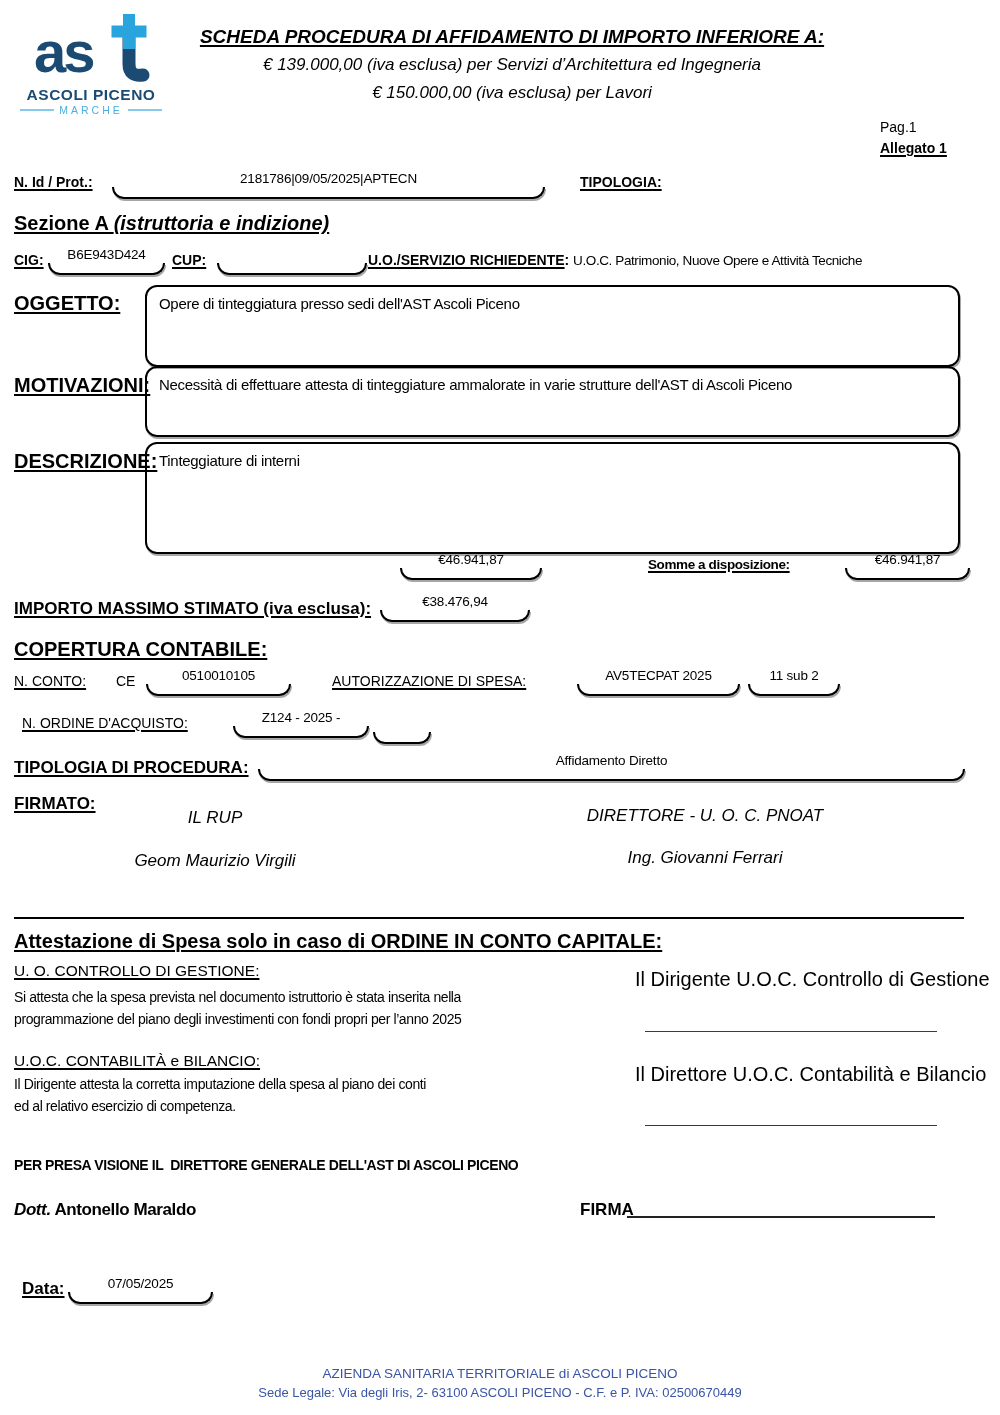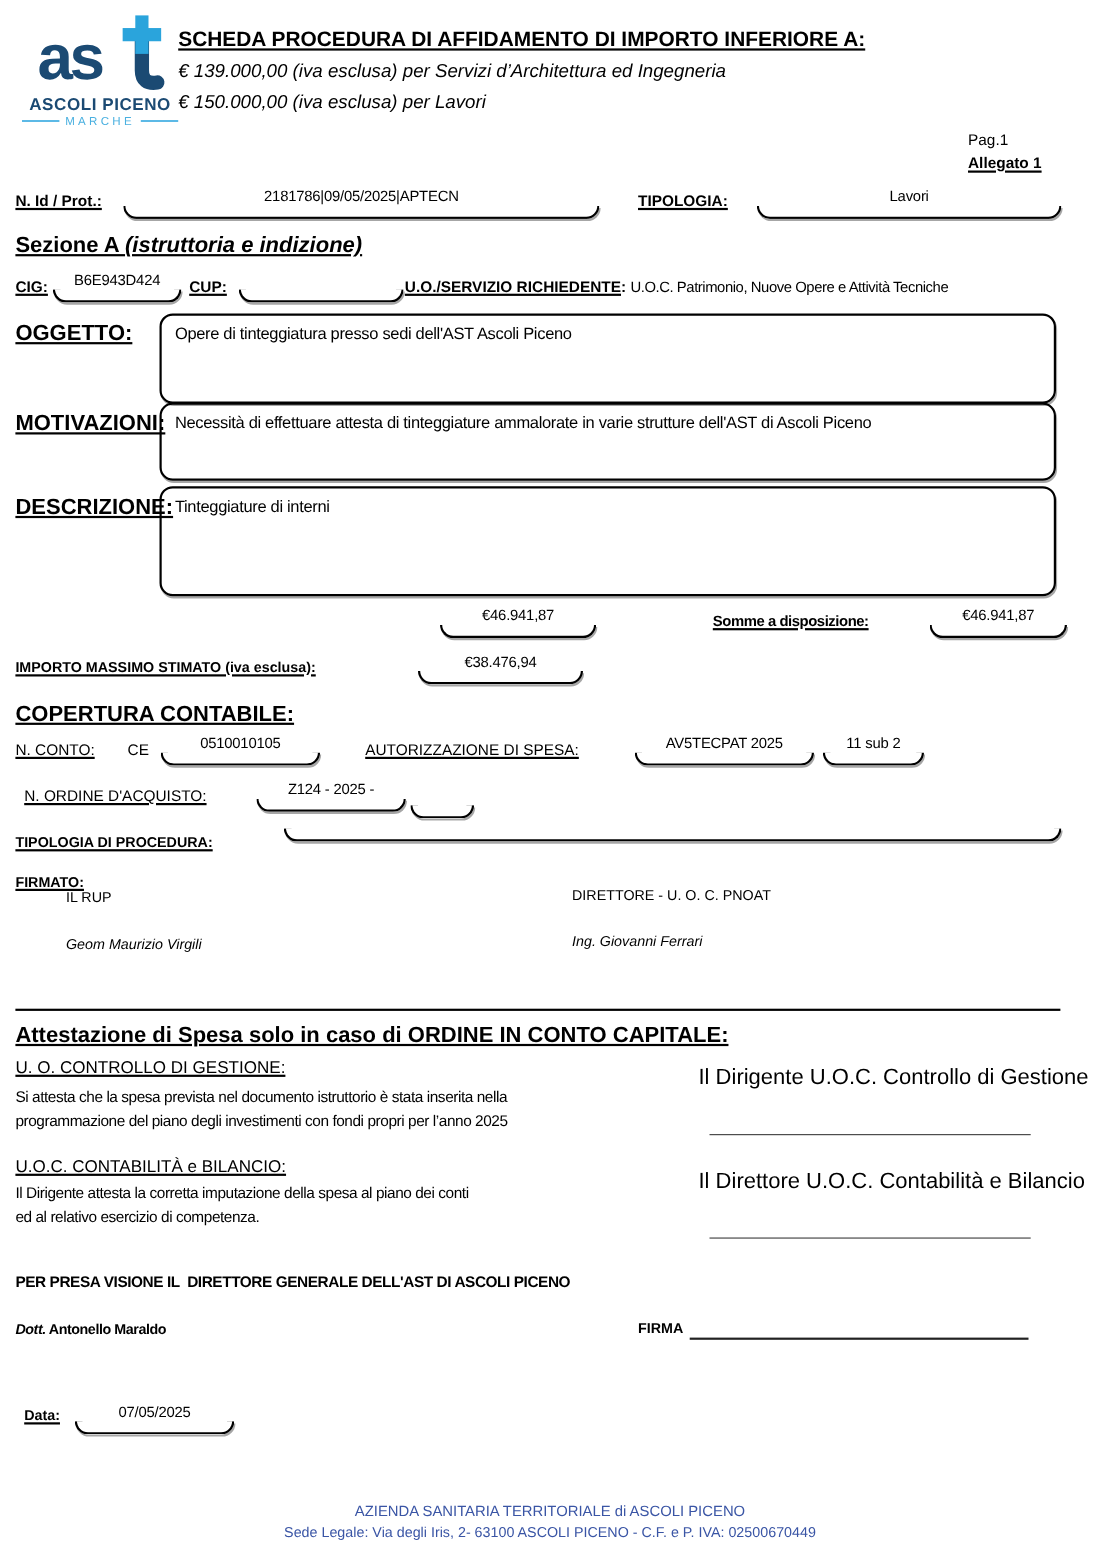--- a/index.html
+++ b/index.html
@@ -4,23 +4,23 @@
 <style>
   html,body{margin:0;padding:0;background:#fff;}
   .page{position:relative;width:1000px;height:1415px;background:#fff;overflow:hidden;
         font-family:"Liberation Sans","DejaVu Sans",sans-serif;color:#000;border-radius:26px;}
   .abs{position:absolute;}
   .b{font-weight:bold;}
   .i{font-style:italic;}
   .u{text-decoration:underline;text-decoration-thickness:1.5px;text-underline-offset:2px;}
   .narrow{letter-spacing:-0.4px;}
   .fs13{font-size:13px;} .fs135{font-size:13.5px;} .fs14{font-size:14px;}
-  .fs145{font-size:13px;} .fs15{font-size:20px;} .fs155{font-size:15.5px;}
+  .fs145{font-size:17px;} .fs15{font-size:20px;} .fs155{font-size:15.5px;}
   .fs17{font-size:17px;} .fs19{font-size:19px;}
-  .center{}
+  .center{text-align:center;font-style:italic;}
   .field{position:absolute;display:flex;flex-direction:column;}
   .field .val{display:block;text-align:center;font-size:13.5px;line-height:16px;min-height:16px;letter-spacing:-0.2px;}
   .field .curve{display:block;height:10px;border:2px solid #000;border-top:none;
                 border-bottom-left-radius:12px;border-bottom-right-radius:12px;
                 box-shadow:1px 2px 0 rgba(0,0,0,0.35);}
   .box{position:absolute;border:2.3px solid #000;border-radius:12px;
        box-shadow:1px 2px 0 rgba(0,0,0,0.35);padding:8px 12px;
        font-size:15px;letter-spacing:-0.3px;box-sizing:border-box;}
   .hr{position:absolute;border-top:2.5px solid #000;}
   .sigline{position:absolute;border-top:1.8px solid #3a3a3a;}
@@ -47,24 +47,20 @@
   <div class="abs center i fs17" style="left:162px;top:83px;width:700px">€ 150.000,00 (iva esclusa) per Lavori</div>
   <div class="abs fs14" style="left:880px;top:119px">Pag.1</div>
   <div class="abs b u fs14" style="left:880px;top:140px">Allegato 1</div>
 
   <span class="abs b u fs14" style="left:14px;top:174px">N. Id / Prot.:</span>
   <div class="field" style="left:112px;top:171px;width:433px">
     <span class="val">2181786|09/05/2025|APTECN</span>
     <span class="curve"></span>
   </div>
   <span class="abs b u fs14" style="left:580px;top:174px">TIPOLOGIA:</span>
-  <div class="field" style="left:688px;top:171px;width:277px">
-    <span class="val">Lavori</span>
-    <span class="curve"></span>
-  </div>
 
   <div class="abs fs15" style="left:14px;top:212px">
     <span class="b u">Sezione A </span><span class="b u i">(istruttoria e indizione)</span>
   </div>
 
   <span class="abs b u fs14" style="left:14px;top:252px">CIG:</span>
   <div class="field" style="left:48px;top:247px;width:117px">
     <span class="val">B6E943D424</span>
     <span class="curve"></span>
   </div>
@@ -81,21 +77,21 @@
   <div class="box" style="left:145px;top:285px;width:815px;height:82px">
     <span>Opere di tinteggiatura presso sedi dell'AST Ascoli Piceno</span>
   </div>
 
   <span class="abs b u fs15" style="left:14px;top:374px">MOTIVAZIONI:</span>
   <div class="box" style="left:145px;top:366px;width:815px;height:71px">
     <span>Necessità di effettuare attesta di tinteggiature ammalorate in varie strutture dell'AST di Ascoli Piceno</span>
   </div>
 
   <span class="abs b u fs15" style="left:14px;top:450px">DESCRIZIONE:</span>
-  <div class="box" style="left:145px;top:442px;width:815px;height:100px">
+  <div class="box" style="left:145px;top:442px;width:815px;height:112px">
     <span>Tinteggiature di interni</span>
   </div>
 
   <div class="field" style="left:400px;top:552px;width:142px">
     <span class="val">€46.941,87</span>
     <span class="curve"></span>
   </div>
   <span class="abs b u narrow fs135" style="left:648px;top:557px">Somme a disposizione:</span>
   <div class="field" style="left:845px;top:552px;width:125px">
     <span class="val">€46.941,87</span>
@@ -131,20 +127,21 @@
     <span class="val">Z124 - 2025 -</span>
     <span class="curve"></span>
   </div>
   <div class="field" style="left:373px;top:716px;width:58px">
     <span class="val"></span>
     <span class="curve"></span>
   </div>
 
   <span class="abs b u fs145" style="left:14px;top:758px">TIPOLOGIA DI PROCEDURA:</span>
   <div class="field" style="left:258px;top:753px;width:707px">
+    <span class="val">Affidamento Diretto</span>
     <span class="curve"></span>
   </div>
 
   <span class="abs b u fs145" style="left:14px;top:794px">FIRMATO:</span>
   <div class="abs center fs145" style="left:60px;top:808px;width:310px">IL RUP</div>
   <div class="abs center fs145" style="left:520px;top:806px;width:370px">DIRETTORE - U. O. C. PNOAT</div>
   <div class="abs center i fs145" style="left:60px;top:851px;width:310px">Geom Maurizio Virgili</div>
   <div class="abs center i fs145" style="left:520px;top:848px;width:370px">Ing. Giovanni Ferrari</div>
 
   <div class="hr" style="left:14px;top:917px;width:950px"></div>

